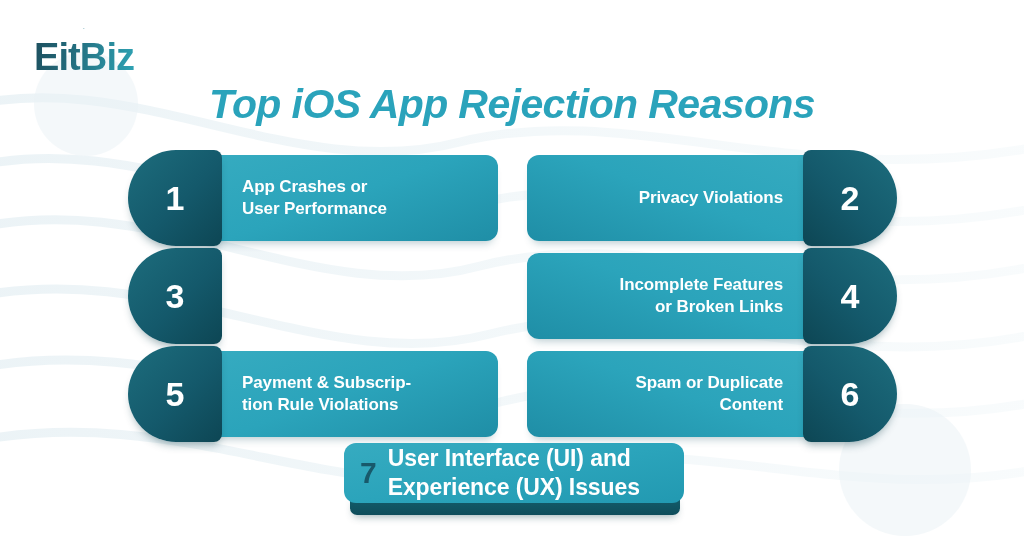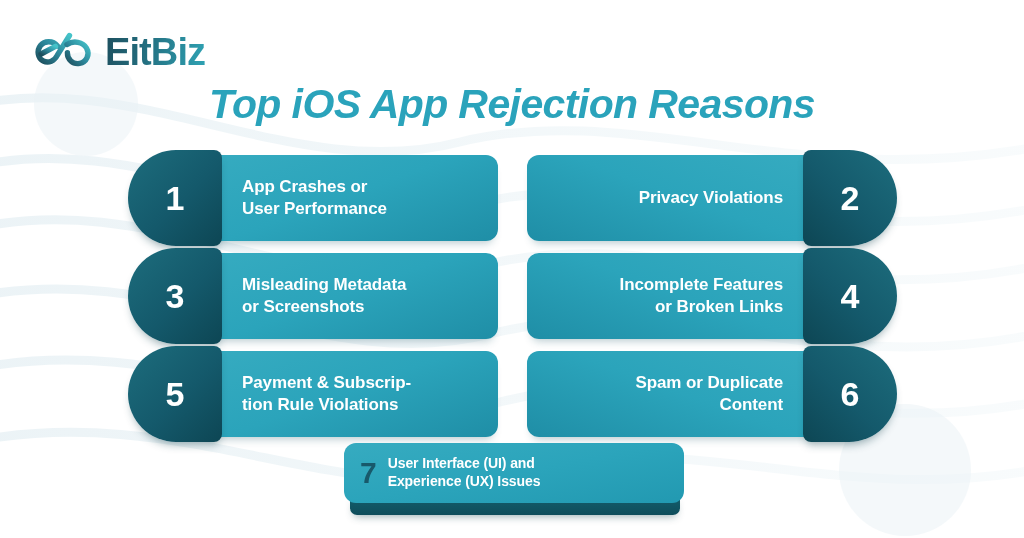--- a/index.html
+++ b/index.html
@@ -35,20 +35,21 @@
 
   
   #logo {
     position: absolute;
     left: 34px;
     top: 28px;
     display: flex;
     align-items: center;
     gap: 9px;
     height: 48px;
+    flex-direction: column;
   }
   #logo-mark { width: 62px; height: 42px; display: block; }
   #logo-text {
     font-size: 38px;
     font-weight: 700;
     letter-spacing: -0.9px;
     line-height: 1;
     background: linear-gradient(100deg, #1d4f5e 0%, #236c7d 38%, #2fa3b4 100%);
     -webkit-background-clip: text;
     background-clip: text;
@@ -166,21 +167,21 @@
     z-index: 4;
   }
   #card-7-number {
     font-size: 30px;
     font-weight: 700;
     color: #18596b;
     line-height: 1;
     flex: 0 0 auto;
   }
   #card-7-text {
-    font-size: 14px;
+    font-size: 23px;
     font-weight: 700;
     line-height: 1.28;
     color: #ffffff;
     letter-spacing: -0.1px;
   }
   #card-7-shadow {
     position: absolute;
     left: 350px;
     top: 493px;
     width: 330px;
@@ -253,26 +254,20 @@
         <span>
           <span>Privacy Violations</span>
         </span>
       </div>
     </div>
   </div>
 
   <div class="row" id="row-2">
     <div class="card left">
       <div class="badge">3</div>
-      <div class="body">
-        <span>
-          <span>Misleading Metadata</span><br>
-          <span>or Screenshots</span>
-        </span>
-      </div>
     </div>
     <div class="card right">
       <div class="badge">4</div>
       <div class="body">
         <span>
           <span>Incomplete Features</span><br>
           <span>or Broken Links</span>
         </span>
       </div>
     </div>

